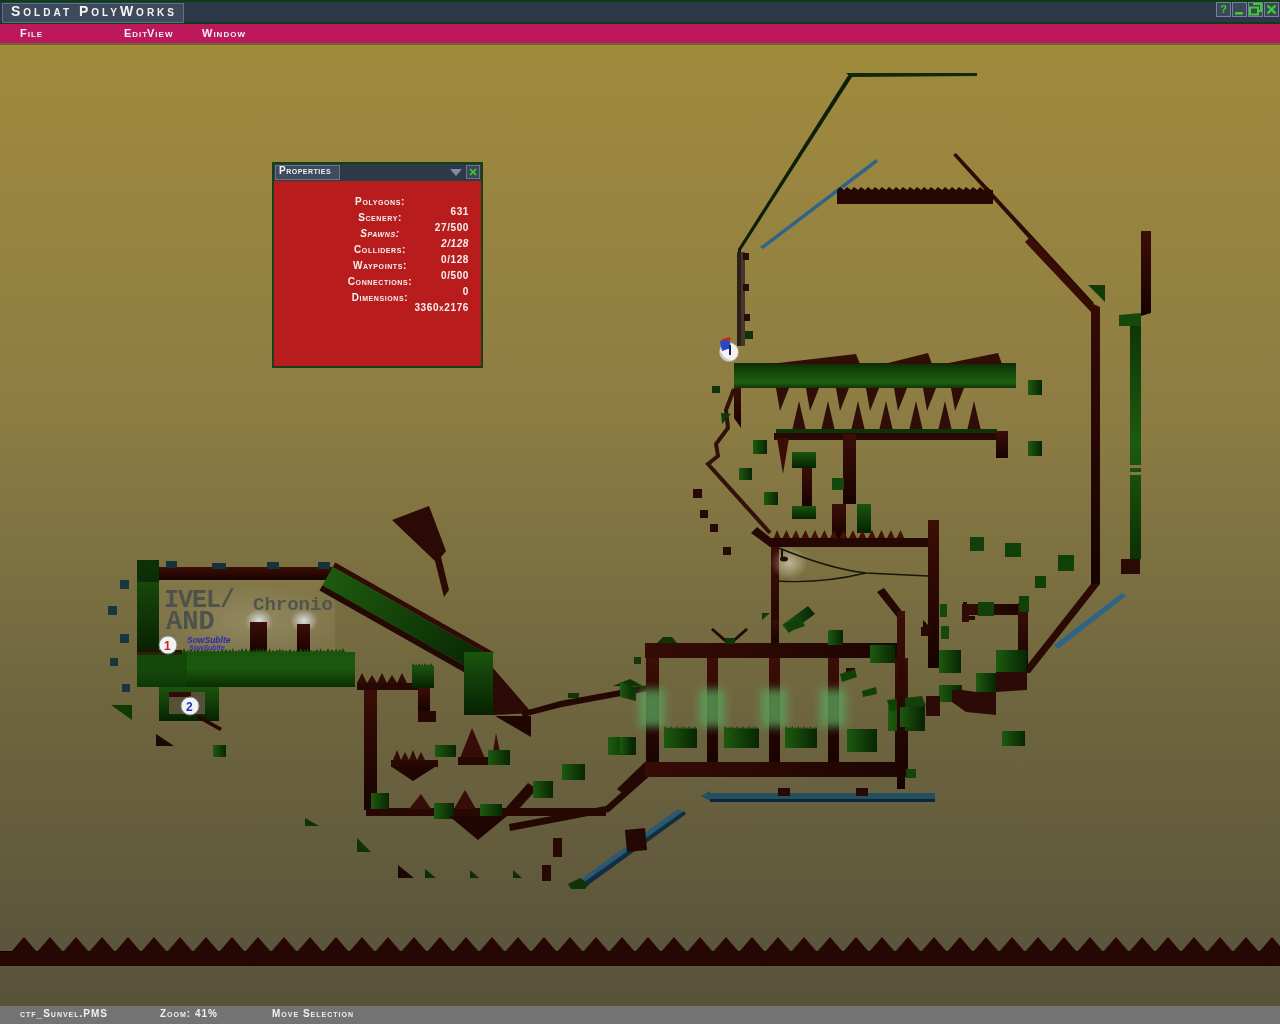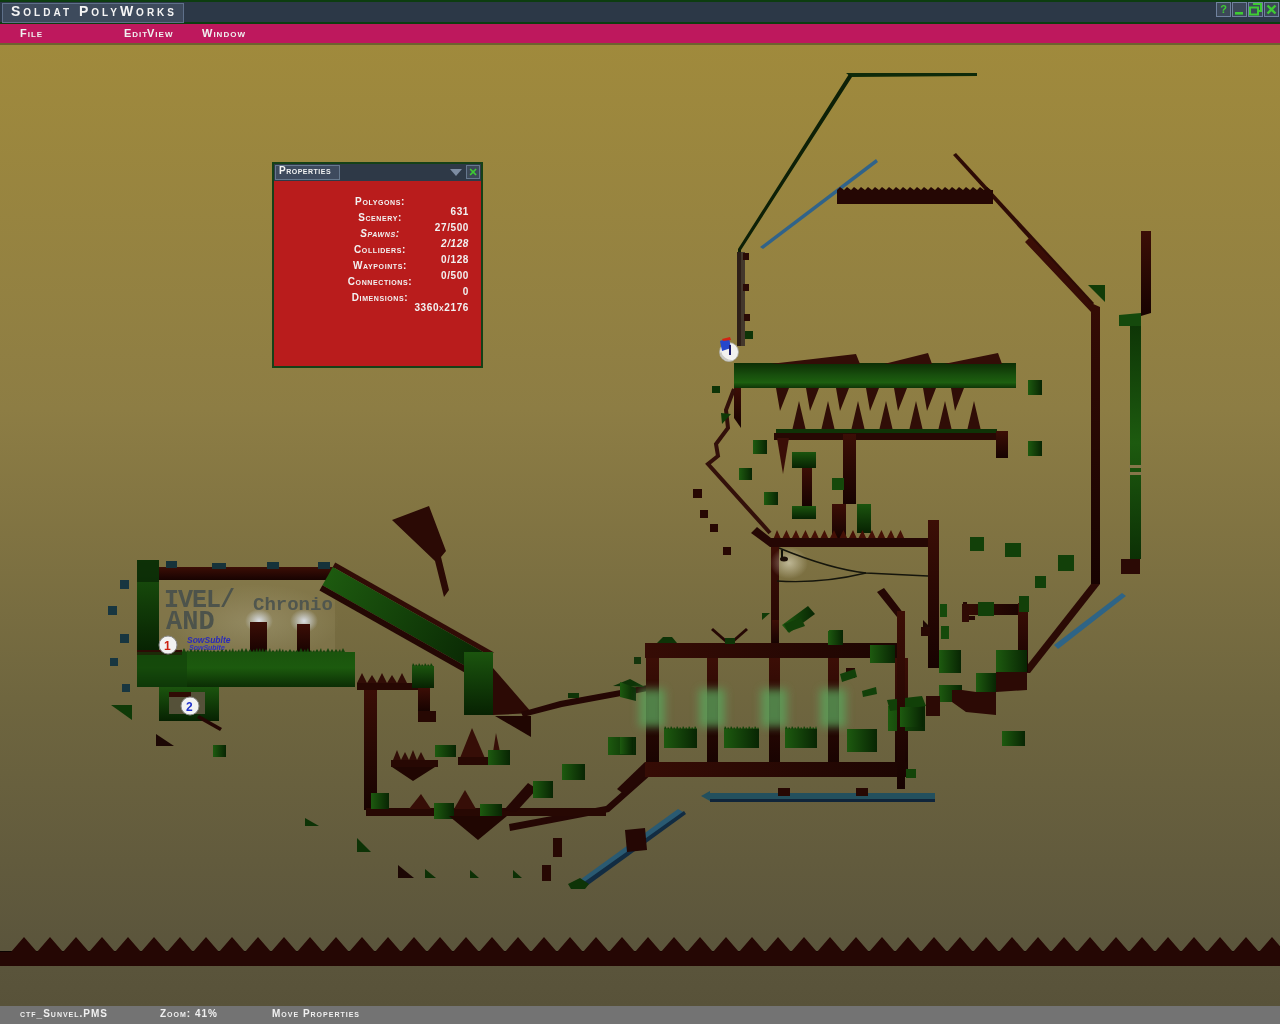--- a/index.html
+++ b/index.html
@@ -594,14 +594,14 @@
 
   <div class="prow sc" style="top:128px;">Dimensions:<span class="pval">3360x2176</span></div>
 </div>
 
 <div id="statusbar">
 
   <span class="si sc" style="left:20px;">ctf_Sunvel.PMS</span>
 
   <span class="si sc" style="left:160px;">Zoom: 41%</span>
 
-  <span class="si sc" style="left:272px;">Move Properties</span>
+  <span class="si sc" style="left:272px;">Move Selection</span>
 </div>
 
 </body></html>

